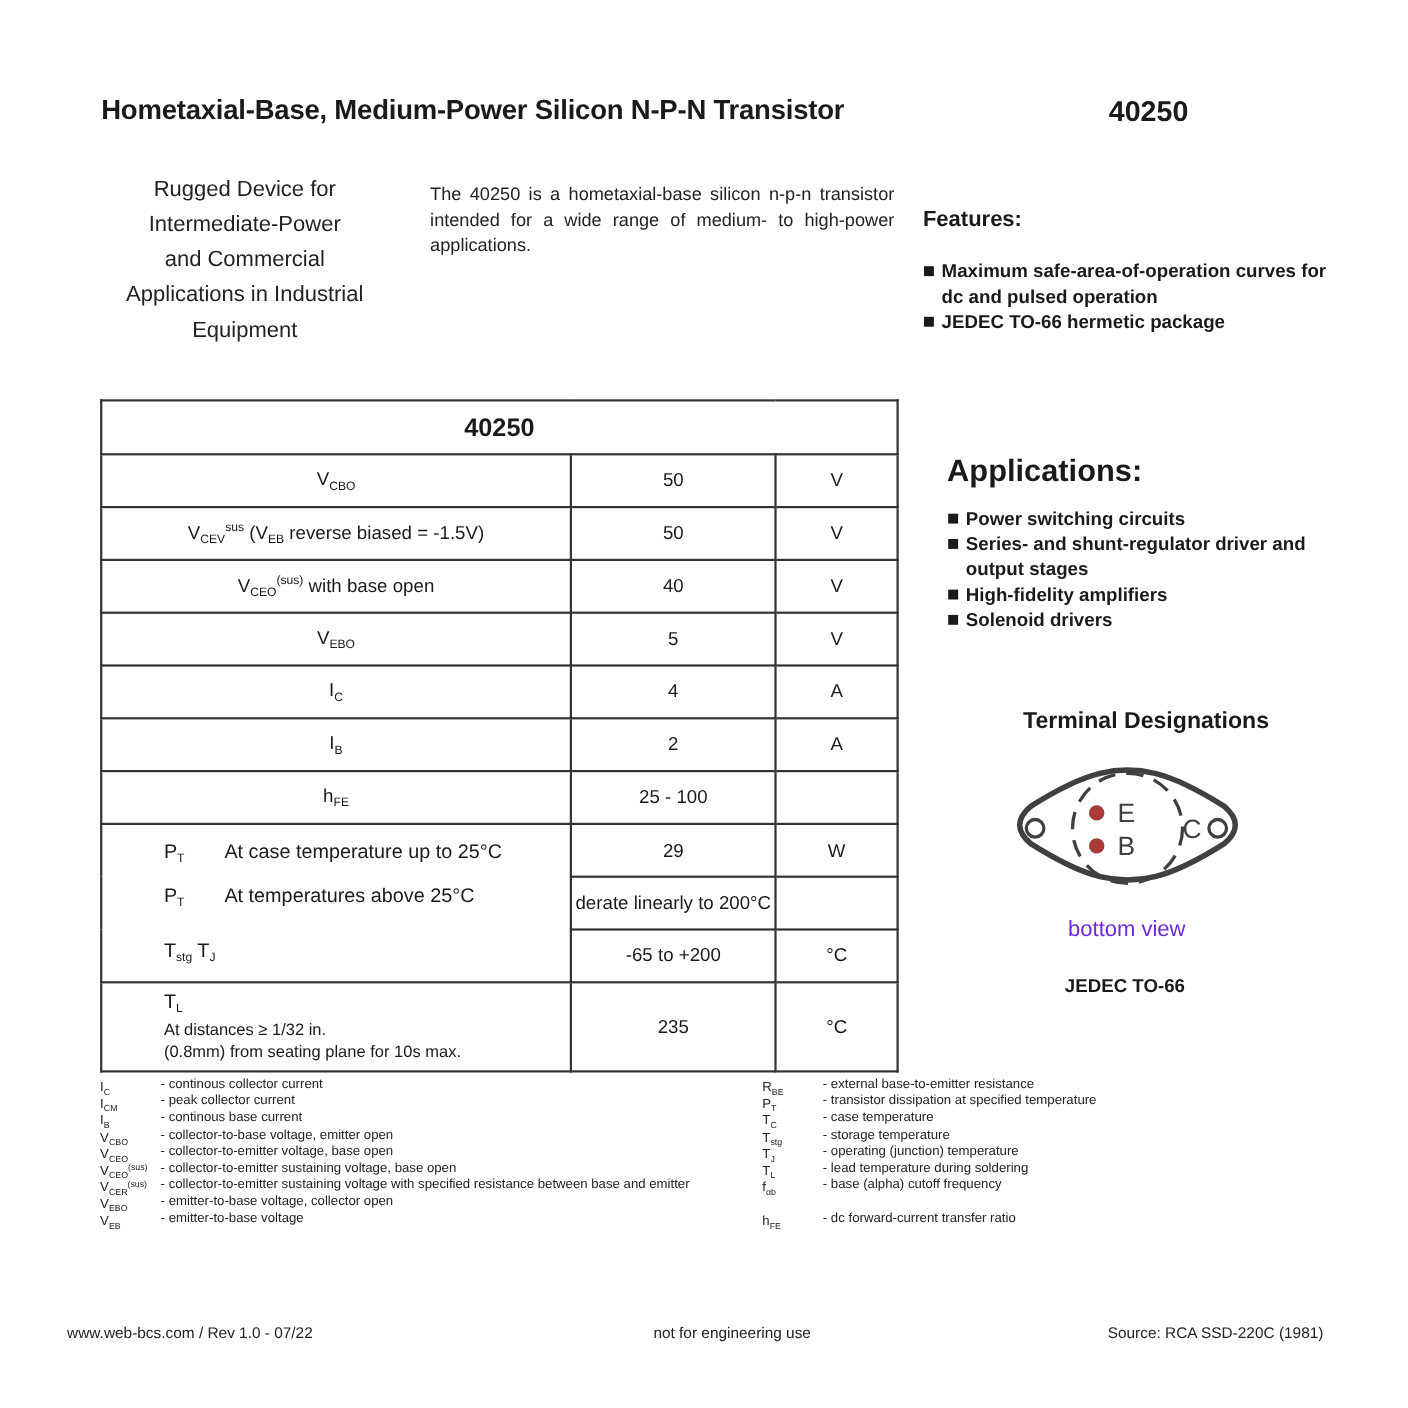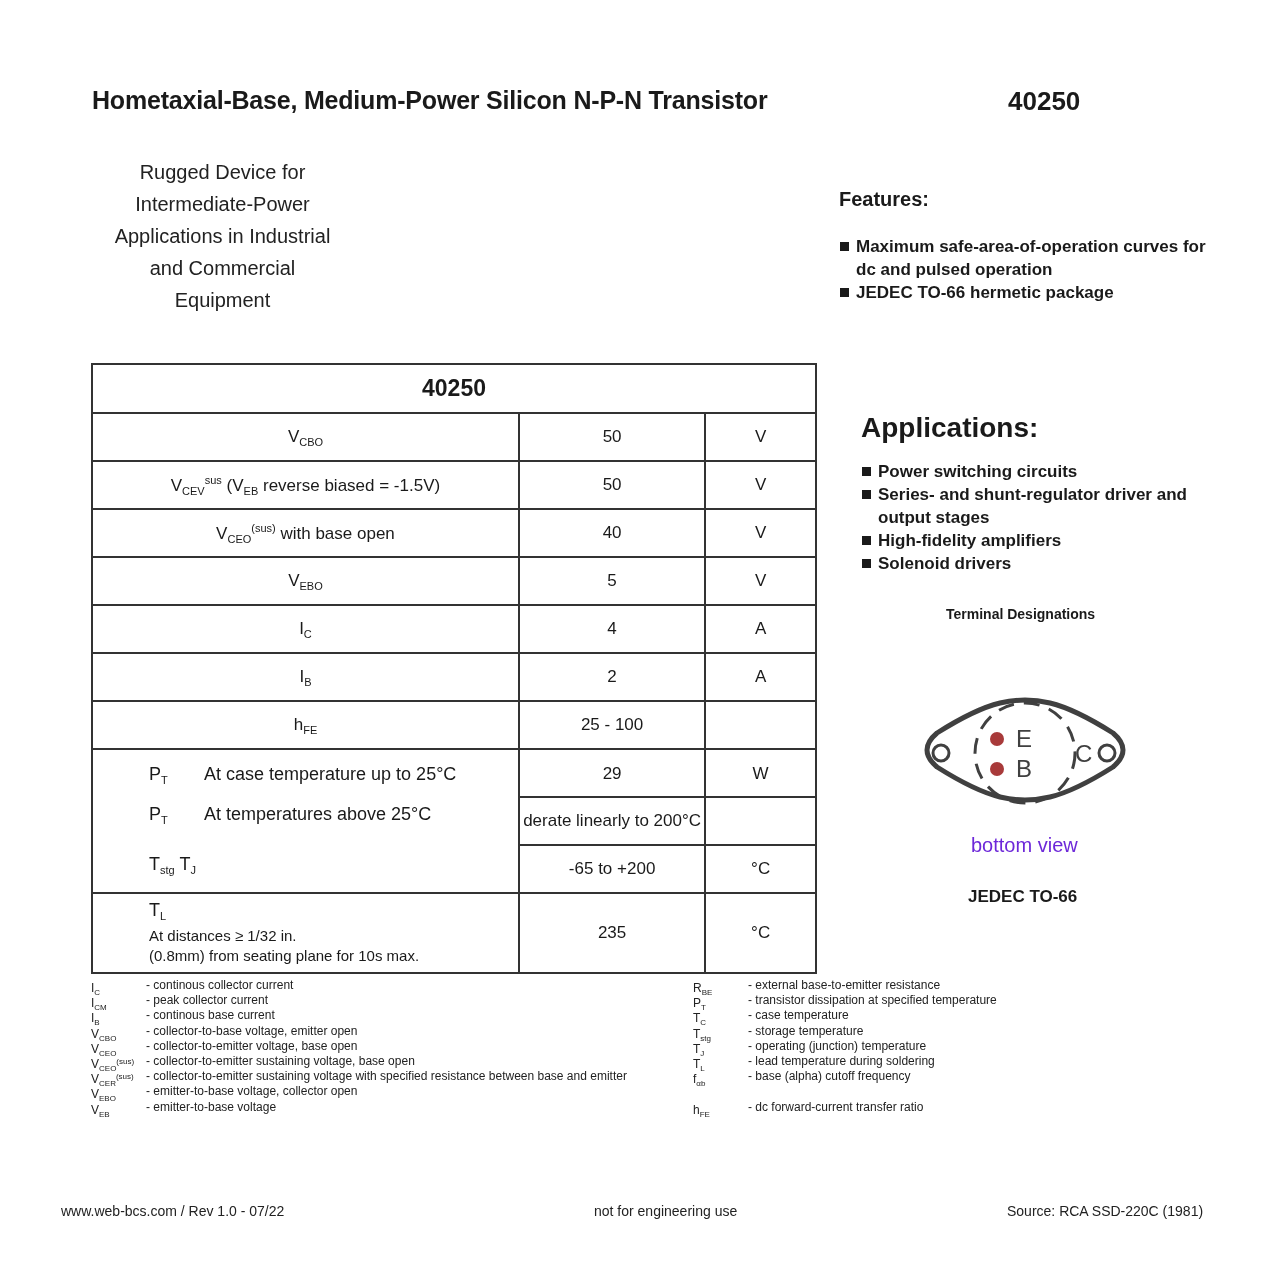--- a/index.html
+++ b/index.html
@@ -18,21 +18,21 @@
 
     .features-title { left: 839px; top: 188px; font-size: 20px; font-weight: bold; }
     .bullets { font-size: 17px; font-weight: bold; line-height: 23px; list-style: none; }
     .bullets li { padding-left: 16px; text-indent: -16px; }
     .bullets li .sq { display: inline-block; width: 9px; height: 9px; background: #1a1a1a; margin-right: 7px; text-indent: 0; vertical-align: 1px; }
     .features-list { left: 840px; top: 235px; width: 380px; }
 
     .apps-title { left: 861px; top: 412px; font-size: 28px; font-weight: bold; }
     .apps-list { left: 862px; top: 460px; width: 360px; }
 
-    .term-title { left: 930px; top: 606px; font-size: 14px; font-weight: bold; margin-left: 16px; }
+    .term-title { left: 930px; top: 644px; font-size: 21px; font-weight: bold; }
     .pkg-svg { left: 915px; top: 695px; }
     .bottom-view { left: 971px; top: 834px; font-size: 20px; color: #6d28d9; }
     .jedec-label { left: 968px; top: 887px; font-size: 17px; font-weight: bold; }
 
     
     .spec-table { left: 91px; top: 363px; width: 726px; border-collapse: collapse; font-size: 17px; }
     .spec-table td { border: 2px solid #333; text-align: center; vertical-align: middle; }
     .spec-table .hdr td { height: 49px; font-size: 23px; font-weight: bold; }
     .spec-table tr.r td { height: 48px; }
     .spec-table td.c-param { width: 401px; }
@@ -64,26 +64,27 @@
   </style>
 </head>
 <body>
 
 <div class="abs title">Hometaxial-Base, Medium-Power Silicon N-P-N Transistor</div>
 <div class="abs part-no">40250</div>
 
 <div class="abs tagline">
   <div>Rugged Device for</div>
   <div>Intermediate-Power</div>
+  <div>and Commercial</div>
   <div>Applications in Industrial</div>
-  <div>and Commercial</div>
   <div>Equipment</div>
 </div>
 
 <div class="abs desc">
+  <p>The 40250 is a hometaxial-base silicon n-p-n transistor intended for a wide range of medium- to high-power applications.</p>
 </div>
 
 <div class="abs features-title">Features:</div>
 <ul class="abs bullets features-list">
   <li><span class="sq"></span><span>Maximum safe-area-of-operation curves for dc and pulsed operation</span></li>
   <li><span class="sq"></span><span>JEDEC TO-66 hermetic package</span></li>
 </ul>
 
 <div class="abs apps-title">Applications:</div>
 <ul class="abs bullets apps-list">

